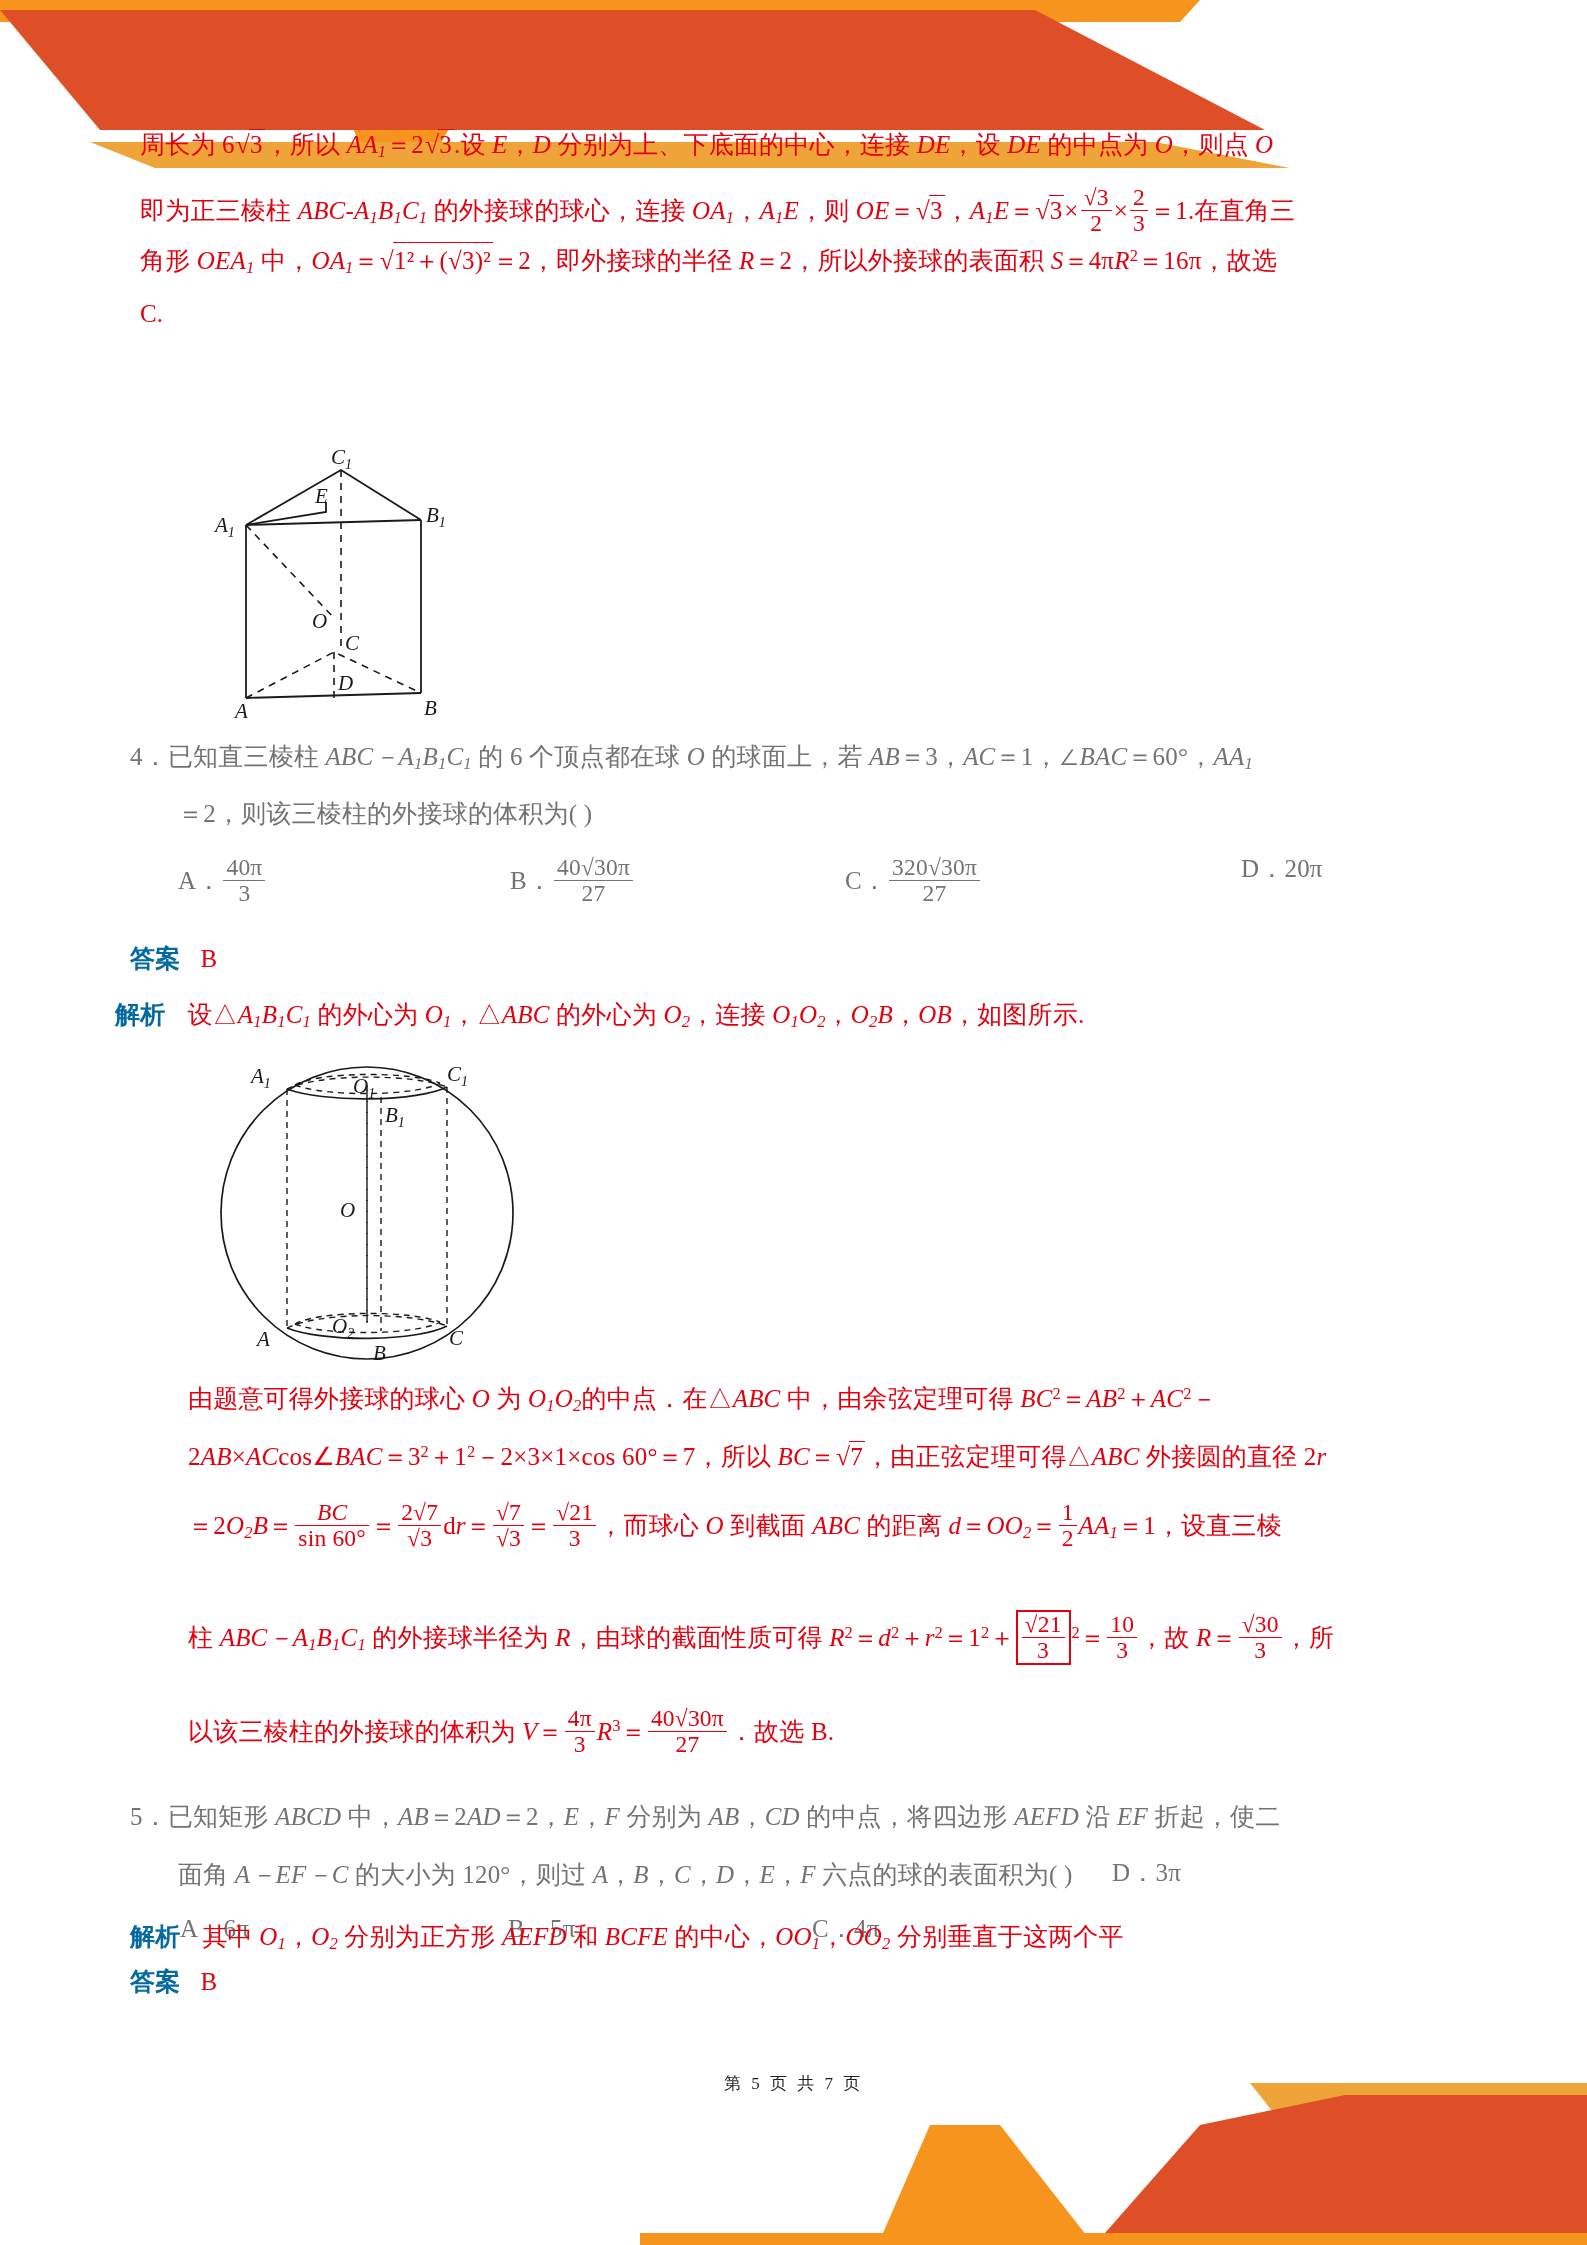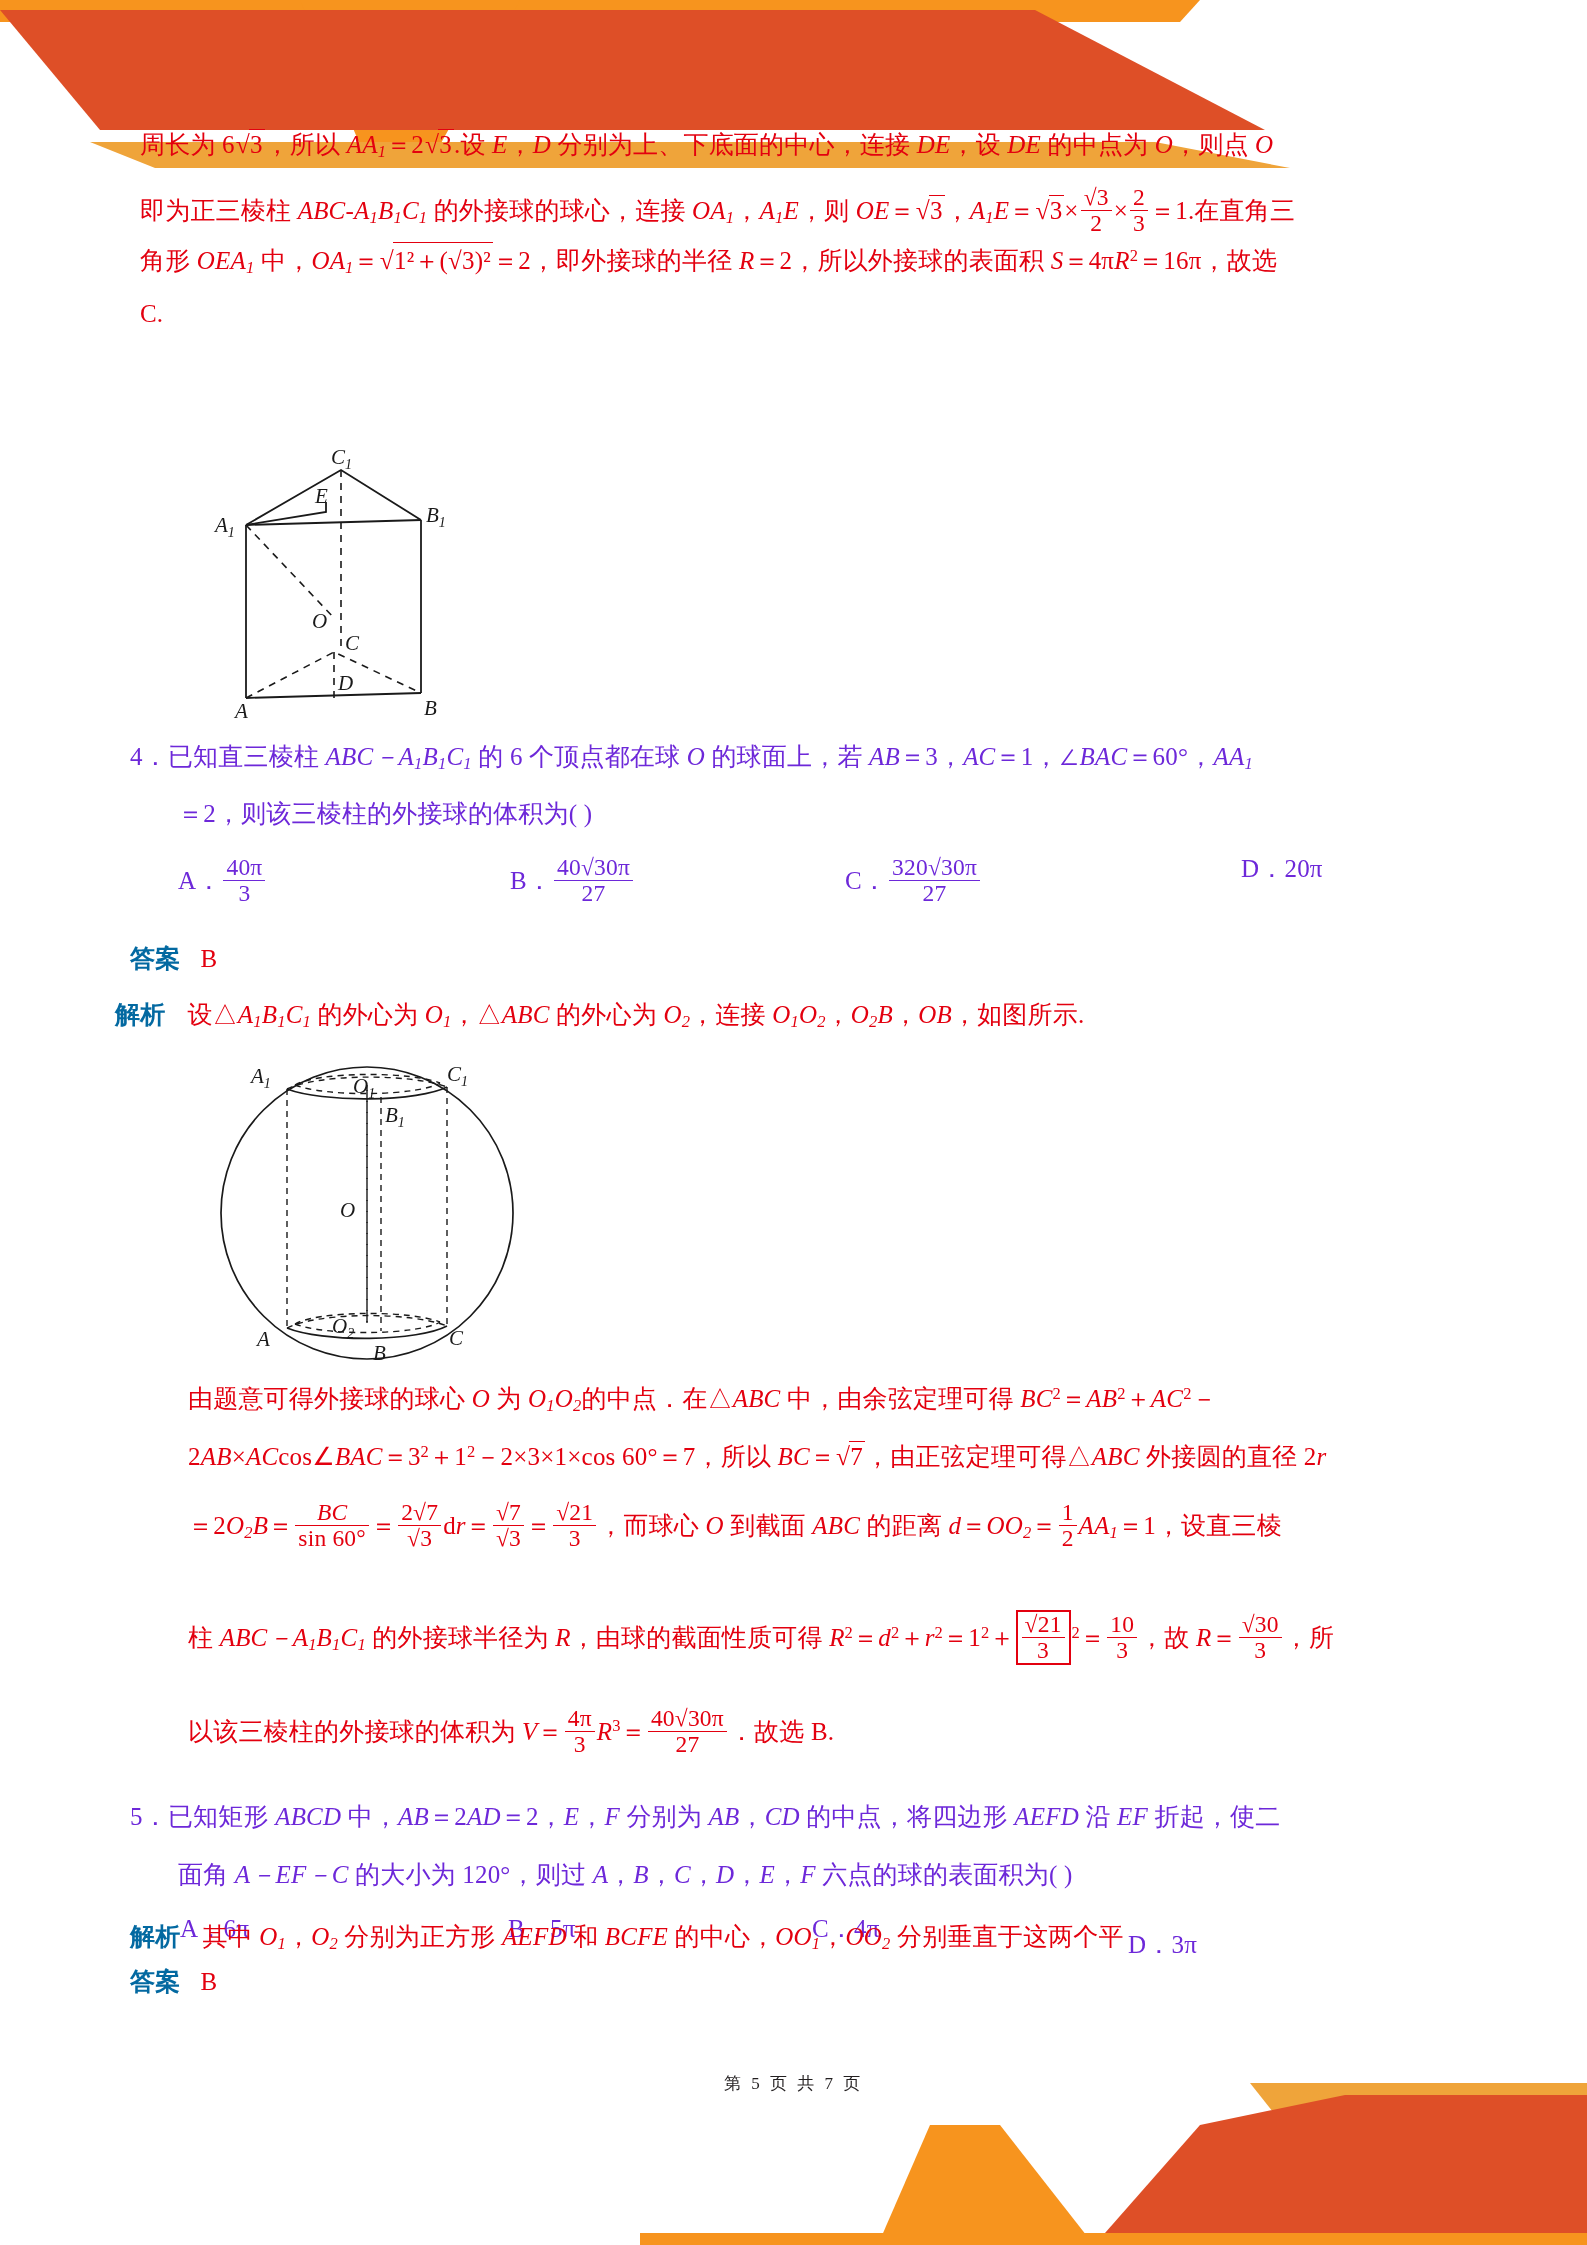--- a/index.html
+++ b/index.html
@@ -25,21 +25,21 @@
     padding:0;
   }
 
   .line {
     position:absolute;
     white-space:nowrap;
     font-size:25px;
     letter-spacing:0.2px;
   }
   .red  { color:#e3000f; }
-  .blk  { color:#6d28d9; }
+  .blk  { color:#737373; }
 
   .zh { font-family:"Liberation Serif", serif; font-style:normal; }
   .it { font-style:italic; font-family:"Liberation Serif", serif; }
 
   
   .frac {
     display:inline-block;
     vertical-align:-0.52em;
     text-align:center;
     line-height:1.06;
@@ -254,21 +254,21 @@
 
   <div class="line blk" style="left:180px; top:1912px;">
     <span>A．</span><span>6π</span>
   </div>
   <div class="line blk" style="left:508px; top:1912px;">
     <span>B．</span><span>5π</span>
   </div>
   <div class="line blk" style="left:812px; top:1912px;">
     <span>C．</span><span>4π</span>
   </div>
-  <div class="line blk" style="left:1112px; top:1928px;margin-left:16px;">
+  <div class="line blk" style="left:1112px; top:1856px;">
     <span>D．</span><span>3π</span>
   </div>
 
   <div class="line" style="left:130px; top:1965px;">
     <span class="kw">答案</span><span class="red" style="margin-left:20px;">B</span>
   </div>
 
   <div class="line" style="left:130px; top:1920px;">
     <span class="kw">解析</span><span class="red" style="margin-left:22px; font-size:25px;"><span class="zh">其中 </span><span class="it">O</span><sub class="it">1</sub><span class="zh">，</span><span class="it">O</span><sub class="it">2</sub><span class="zh"> 分别为正方形 </span><span class="it">AEFD</span><span class="zh"> 和 </span><span class="it">BCFE</span><span class="zh"> 的中心，</span><span class="it">OO</span><sub class="it">1</sub><span class="zh">，</span><span class="it">OO</span><sub class="it">2</sub><span class="zh"> 分别垂直于这两个平</span></span>
   </div>

